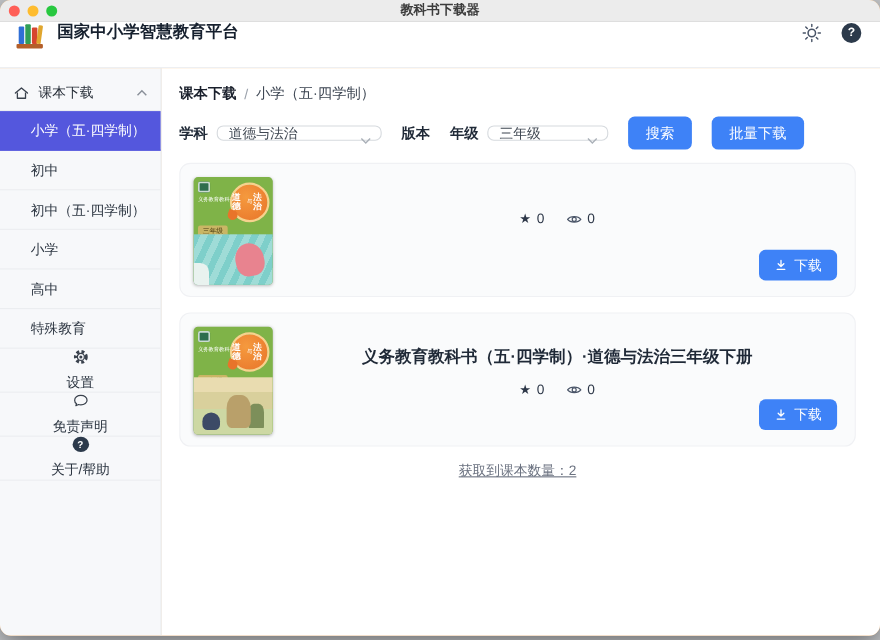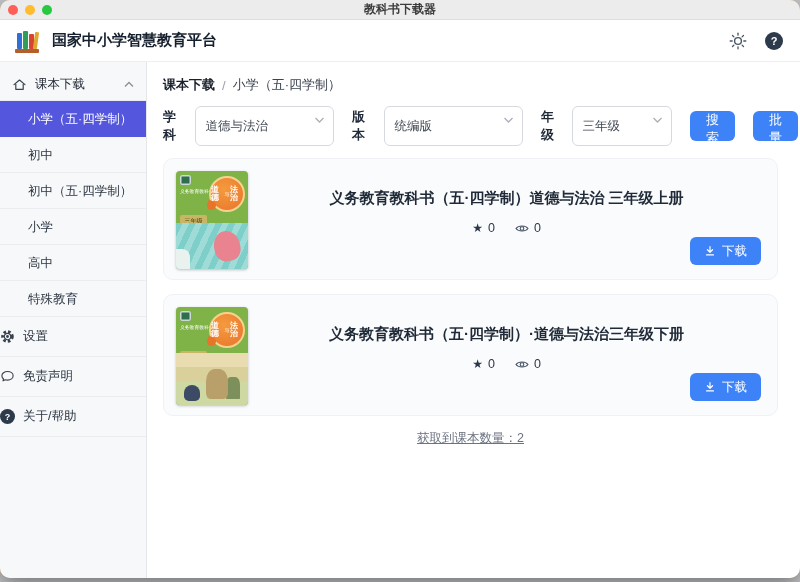--- a/index.html
+++ b/index.html
@@ -24,21 +24,21 @@
   .light.red { background:#ff5f57; }
   .light.yellow { background:#febc2e; }
   .light.green { background:#28c840; }
   .win-title {
     text-align:center; font-size:12px; font-weight:700; color:#3c3c3c;
     line-height:19px;
   }
   
   .appheader {
     height:42px; background:#fff; border-bottom:1px solid #eceef1;
-    display:flex; align-items:center; padding:0 16px 0 14px; flex-shrink:0;
+    display:flex; align-items:flex-start; padding:0 16px 0 14px; flex-shrink:0;
   }
   .logo { width:28px; height:24px; position:relative; }
   .logo .shelf { position:absolute; bottom:0; left:1px; width:24px; height:4px; background:#b45f2a; border-radius:1px; }
   .logo .b1 { position:absolute; bottom:4px; left:3px;  width:5px; height:16px; background:#2f6fd6; border-radius:1px; }
   .logo .b2 { position:absolute; bottom:4px; left:9px;  width:5px; height:18px; background:#2f9e57; border-radius:1px; }
   .logo .b3 { position:absolute; bottom:4px; left:15px; width:5px; height:15px; background:#d6452f; border-radius:1px; }
   .logo .b4 { position:absolute; bottom:4px; left:20px; width:4px; height:17px; background:#e0a62e; border-radius:1px; transform:rotate(8deg); }
   .app-title { font-size:15px; font-weight:700; color:#16202e; margin-left:10px; }
   .header-right { margin-left:auto; display:flex; align-items:center; gap:16px; }
   .icon-btn { width:20px; height:20px; display:flex; align-items:center; justify-content:center; cursor:pointer; }
@@ -59,33 +59,33 @@
   .side-group .chev { margin-left:auto; display:flex; }
   .side-list { border-top:1px solid #ebedf0; }
   .side-item {
     height:36px; line-height:36px; padding-left:28px; font-size:12.5px;
     color:#2b3440; border-bottom:1px solid #ebedf0; cursor:pointer;
     white-space:nowrap; overflow:hidden;
   }
   .side-item.active { background:#5457dd; color:#fff; border-bottom-color:#5457dd; }
   .side-item2 {
     height:40px; display:flex; align-items:center; gap:8px; 
-    font-size:12.5px; color:#2b3440; border-bottom:1px solid #ebedf0; cursor:pointer;
+    font-size:12.5px; color:#2b3440; border-bottom:1px solid #ebedf0; cursor:pointer;flex-direction:column;
   }
   
   .main { flex:1; background:#fff; padding:14px 22px 0 16px; overflow:hidden; }
   .breadcrumb { font-size:13px; margin-bottom:12px; display:flex; align-items:center; }
   .crumb-root { font-weight:700; color:#1a202c; cursor:pointer; }
   .crumb-sep { margin:0 7px; color:#9aa1ab; }
   .crumb-cur { color:#3a4350; }
   .filters { display:flex; align-items:center; margin-bottom:12px; }
   .fgroup { display:flex; align-items:center; gap:8px; margin-right:18px; }
   .flabel { font-size:13px; font-weight:700; color:#1f2937; }
   .select {
-    height:40px; border:1px solid #d6dade; border-radius:6px; background:#fff;
+    height:14px; border:1px solid #d6dade; border-radius:6px; background:#fff;
     display:flex; align-items:center; padding:0 26px 0 10px; position:relative;
     font-size:12.5px; color:#3f4752; cursor:pointer;
   }
   .select .chev { position:absolute; right:8px; top:9px; }
   .sel-subject { width:150px; }
   .sel-edition { width:150px; }
   .sel-grade   { width:110px; }
   .btn {
     height:30px; border:none; border-radius:6px; background:#3e82f7; color:#fff;
     font-size:13px; padding:0 16px; cursor:pointer; font-family:inherit;
@@ -271,28 +271,20 @@
             <span>道德与法治</span>
             <span class="chev">
               <svg width="11" height="8" viewBox="0 0 11 8">
                   <polyline points="1.5,2 5.5,6 9.5,2" fill="none" stroke="#aab0b8" stroke-width="1.3"></polyline>
                 </svg>
             </span>
           </div>
         </div>
         <div class="fgroup">
           <span class="flabel">版本</span>
-          <div class="select sel-edition">
-            <span>统编版</span>
-            <span class="chev">
-              <svg width="11" height="8" viewBox="0 0 11 8">
-                  <polyline points="1.5,2 5.5,6 9.5,2" fill="none" stroke="#aab0b8" stroke-width="1.3"></polyline>
-                </svg>
-            </span>
-          </div>
         </div>
         <div class="fgroup">
           <span class="flabel">年级</span>
           <div class="select sel-grade">
             <span>三年级</span>
             <span class="chev">
               <svg width="11" height="8" viewBox="0 0 11 8">
                   <polyline points="1.5,2 5.5,6 9.5,2" fill="none" stroke="#aab0b8" stroke-width="1.3"></polyline>
                 </svg>
             </span>
@@ -311,21 +303,20 @@
             <span class="t2">与</span>
             <span class="t3">法治</span>
           </div>
           <div class="grade-box">
             <div class="g1">三年级</div>
             <div class="g2">上册</div>
           </div>
           <div class="illus pool"></div>
         </div>
         <div class="card-body">
-          <div class="book-title">义务教育教科书（五·四学制）道德与法治 三年级上册</div>
           <div class="stats">
             <span class="stat">
               <span class="star-glyph">★</span>
               <span>0</span>
             </span>
             <span class="stat">
               <span>
                 <svg width="14" height="11" viewBox="0 0 14 11">
                   <path d="M1 5.5 C3.4 2.2, 10.6 2.2, 13 5.5 C10.6 8.8, 3.4 8.8, 1 5.5 Z" fill="none" stroke="#4a5568" stroke-width="1.1"></path>
                   <circle cx="7" cy="5.5" r="1.8" fill="none" stroke="#4a5568" stroke-width="1.1"></circle>

